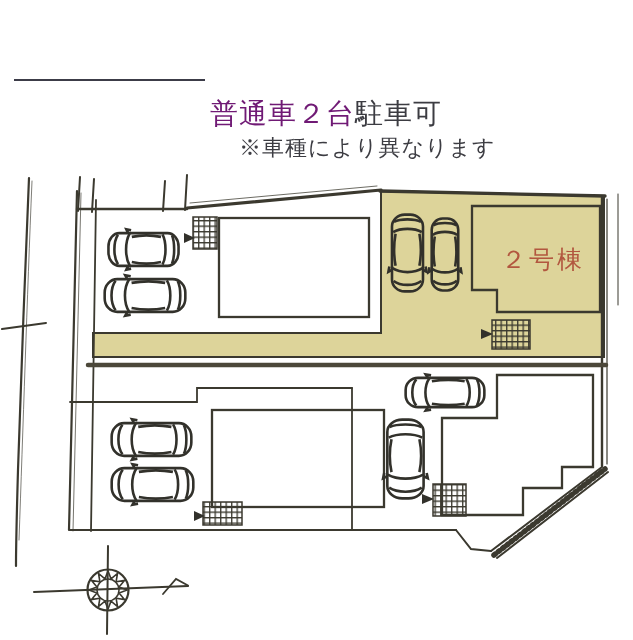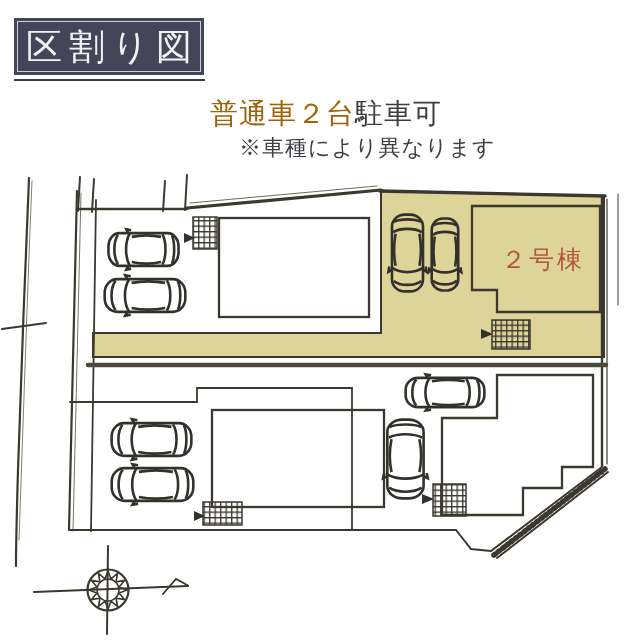--- a/index.html
+++ b/index.html
@@ -24,38 +24,33 @@
     white-space:nowrap;
   }
   .title-underline{
     position:absolute;left:14px;top:79px;width:191px;height:2px;background:#3c3c48;
   }
   
   .notice-line1{
     position:absolute;left:210px;top:98px;font-size:28px;line-height:1.15;
     color:#3c3c42;white-space:nowrap;letter-spacing:1px;
   }
-  .notice-line1 .hl{color:#a16207;}
+  .notice-line1 .hl{color:#701a75;}
   .notice-line2{
     position:absolute;left:239px;top:135px;font-size:22px;line-height:1.15;
     color:#3c3c42;white-space:nowrap;letter-spacing:1px;
   }
   svg{position:absolute;left:0;top:0;}
   text{font-family:"Liberation Serif","DejaVu Serif",serif;}
 </style>
 </head>
 <body>
 
 <div id="canvas">
 
-  <div class="title-badge">
-    <div class="title-badge-inner">
-      <span class="title-badge-text">区割り図</span>
-    </div>
-  </div>
   <div class="title-underline"></div>
 
   <div class="notice-line1"><span class="hl">普通車２台</span><span>駐車可</span></div>
   <div class="notice-line2">※車種により異なります</div>
 
   <svg width="633" height="640" viewBox="0 0 633 640">
     <defs>
       <pattern id="grid" width="5.5" height="5.5" patternUnits="userSpaceOnUse">
         <path d="M0,0.7 H5.5 M0.7,0 V5.5" stroke="#3b392f" stroke-width="1.3" fill="none"></path>
       </pattern>

